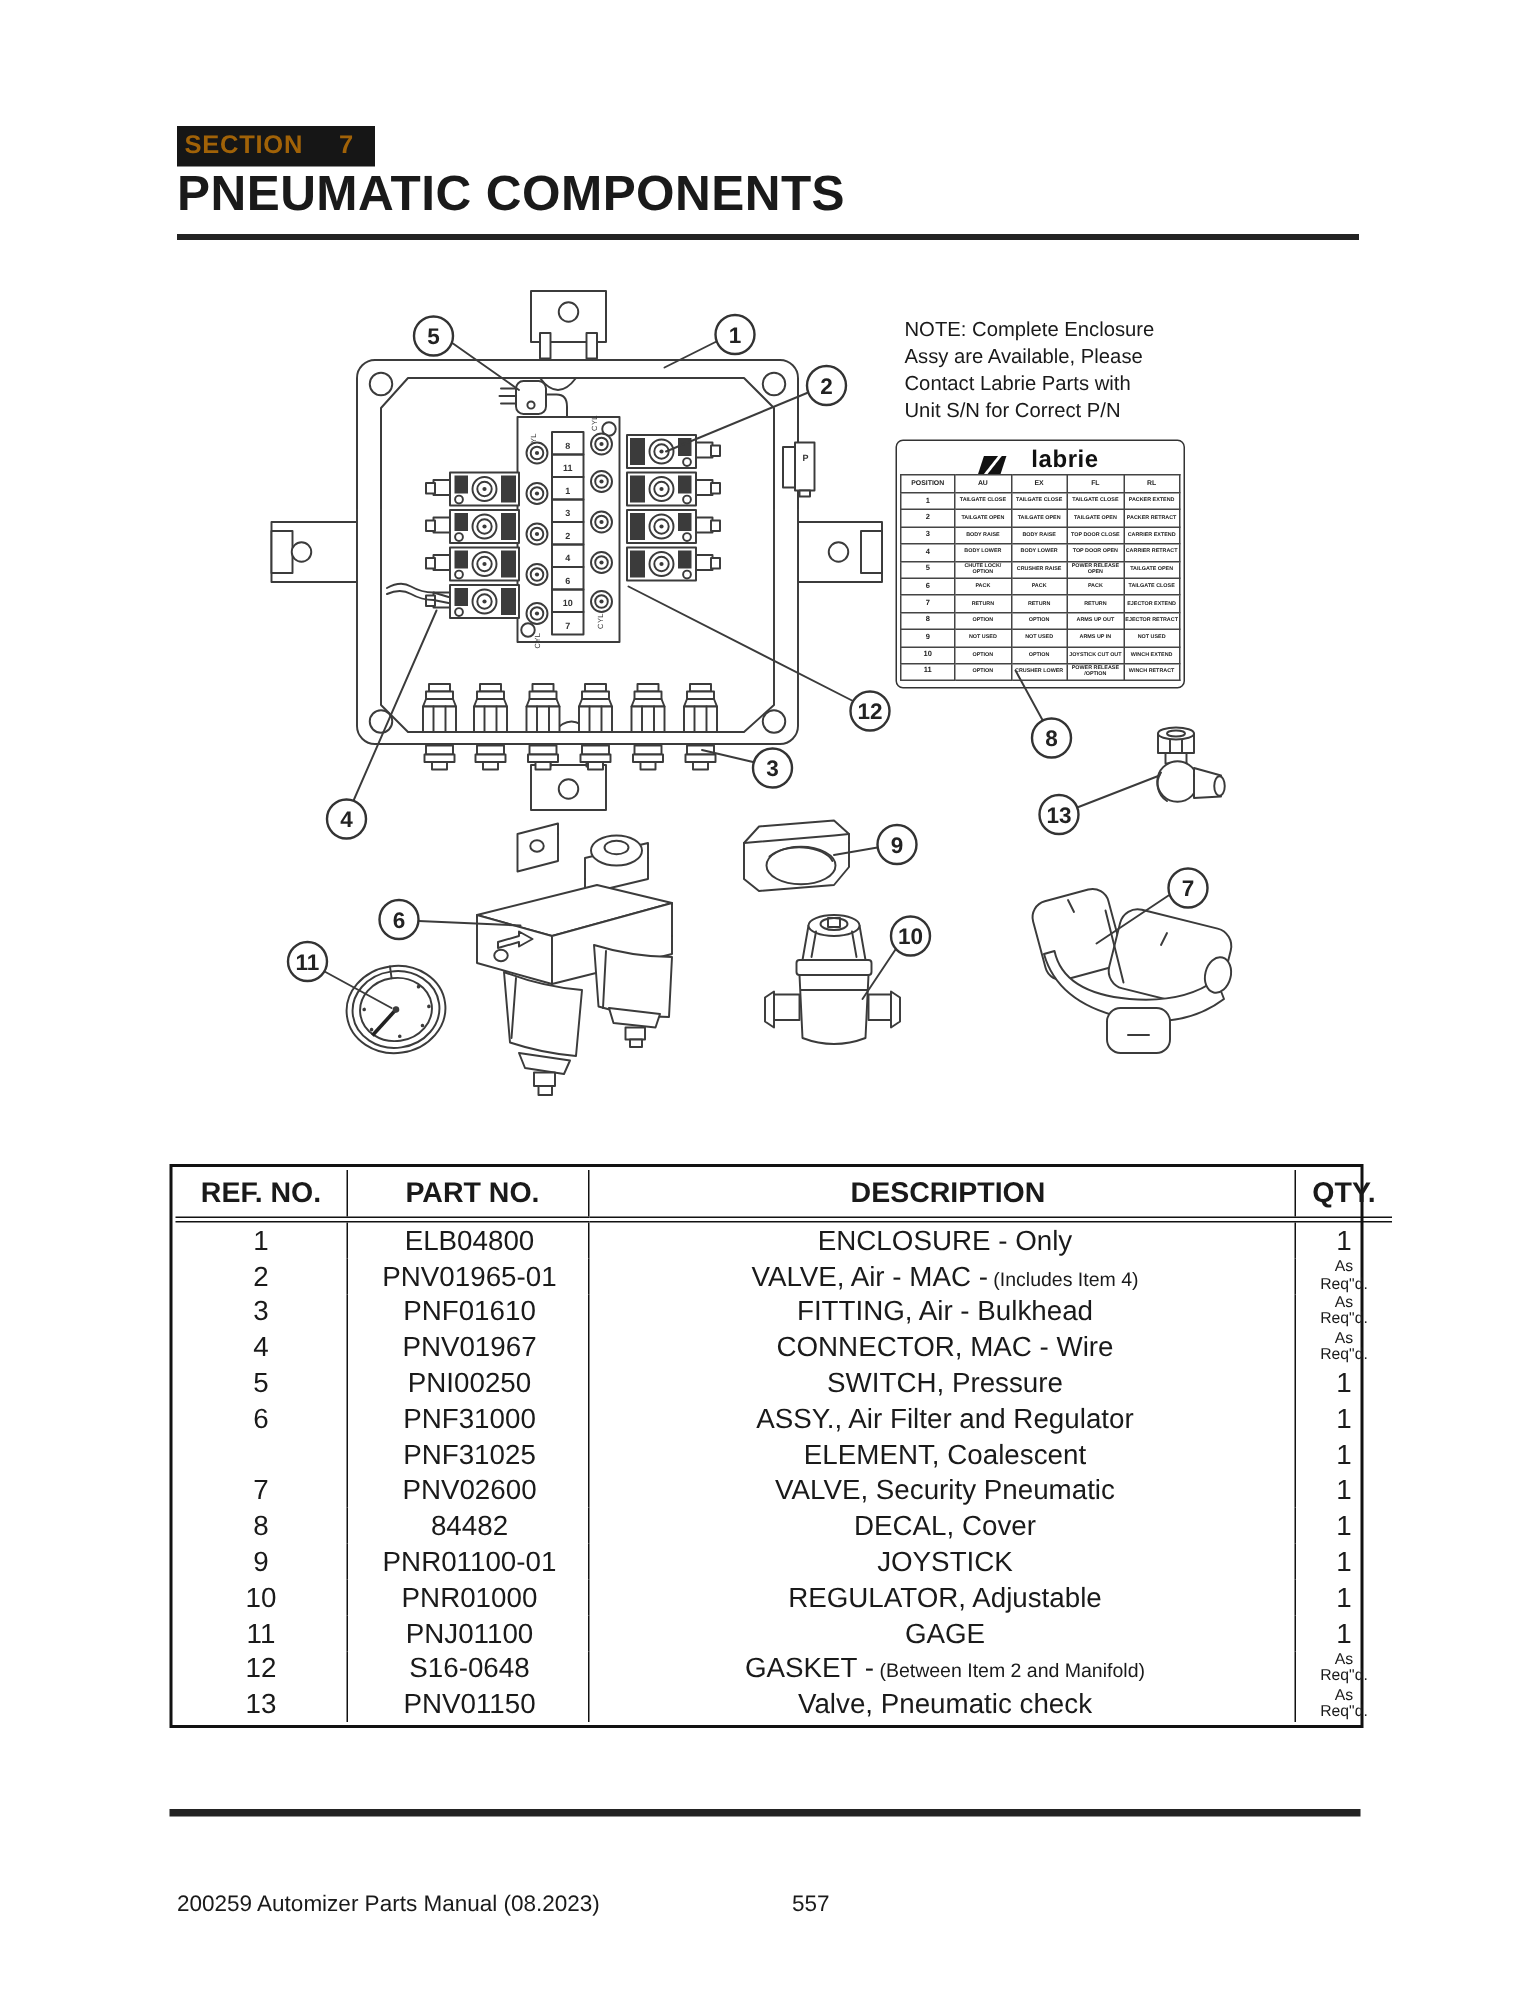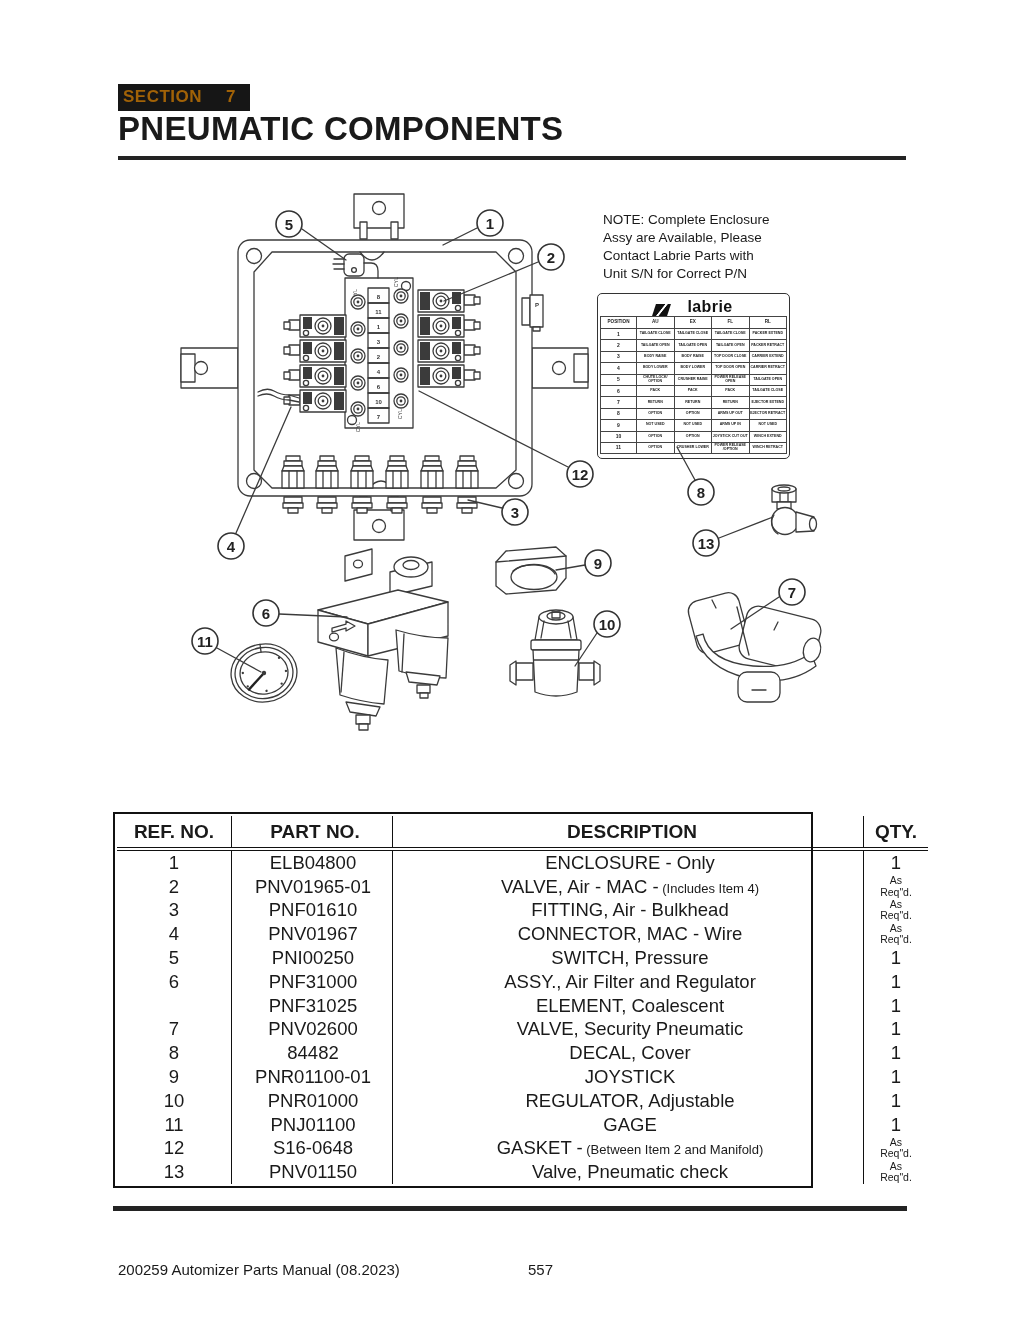--- a/index.html
+++ b/index.html
@@ -38,21 +38,21 @@
   .labrie-text{font-size:16px;font-weight:bold;color:#111;letter-spacing:.4px;}
   .decal table{width:100%;border-collapse:collapse;table-layout:fixed;}
   .decal th,.decal td{border:1px solid #444;font-weight:bold;text-align:center;
     padding:0;line-height:1.05;overflow:hidden;color:#222;text-transform:uppercase;}
   .decal th{font-size:4.6px;height:11px;}
   .decal td{font-size:3.6px;height:10.4px;}
   .decal .pos{font-size:5px;}
   .decal col.c0{width:36px;}
 
   
-  .parts-wrap{left:113px;top:812px;width:700px;border:2px solid #111;padding:2px;background:#fff;box-sizing:border-box;}
+  .parts-wrap{left:113px;top:776px;width:796px;border:2px solid #111;padding:2px;background:#fff;box-sizing:border-box;}
   .parts{width:100%;border-collapse:collapse;table-layout:fixed;}
   .parts th{font-size:19px;font-weight:bold;padding:5px 2px 4px;border-bottom:4px double #111;}
   .parts th+th,.parts td+td{border-left:1.5px solid #111;}
   .parts td{font-size:18.5px;height:23.8px;padding:0 6px;vertical-align:middle;}
   .parts .col-ref{width:110px;text-align:center;}
   .parts .col-part{width:150px;text-align:center;padding-left:8px;margin-top:12px;}
   .parts .col-desc{width:458px;text-align:center;padding-left:10px;}
   .parts .col-qty{width:60px;text-align:center;}
   .desc-note{font-size:13px;}
   .qty-small{display:block;font-size:10.5px;line-height:1.1;text-align:center;}

